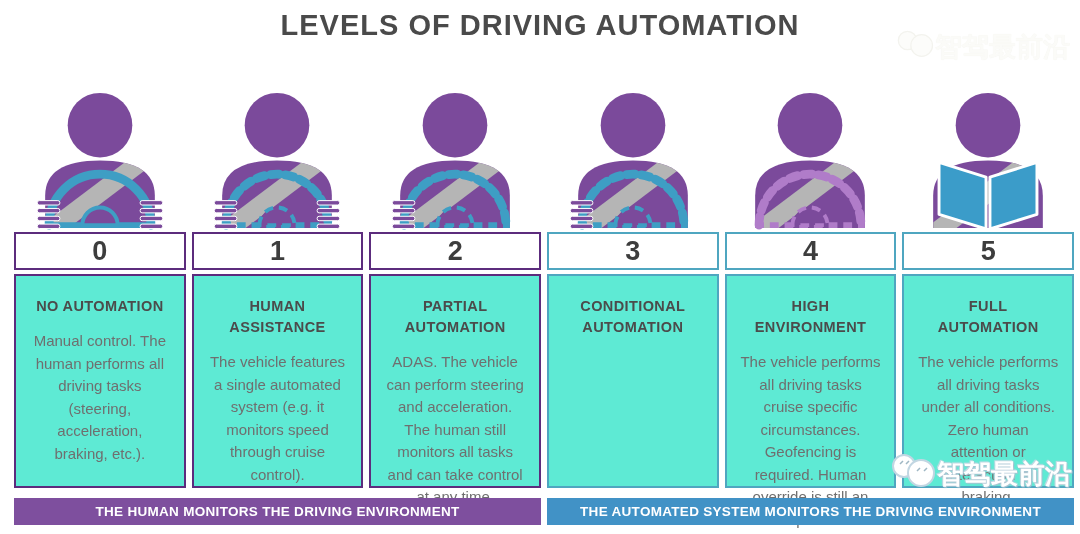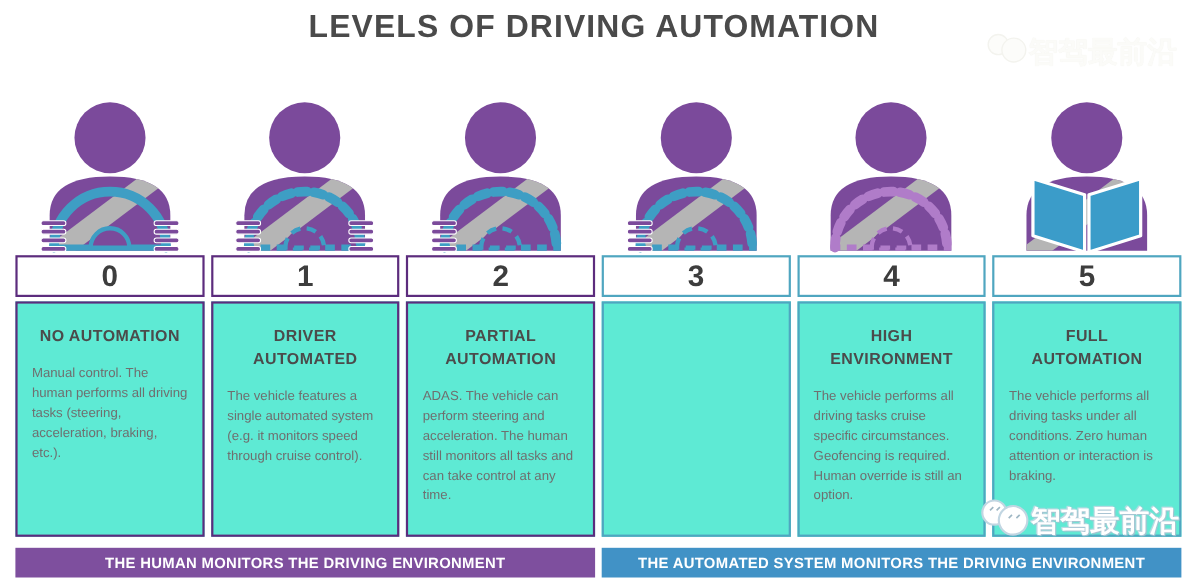--- a/index.html
+++ b/index.html
@@ -28,21 +28,21 @@
   }
   .desc-box {
     margin-top: 4px; height: 214px; border: 2px solid var(--bc, #5c2c7d);
     background: #5eead4; padding: 20px 13px 0 13px; text-align: center;
   }
   .level-title {
     font-size: 14.5px; font-weight: bold; color: #4b4b4b;
     letter-spacing: 0.4px; line-height: 1.45; margin-bottom: 13px;
   }
   .level-desc {
-    font-size: 12px; color: #6f6f6f; line-height: 1.5; text-align: left;
+    font-size: 15px; color: #6f6f6f; line-height: 1.5; text-align: center;
   }
   .banners-grid {
     position: absolute; left: 14px; top: 498px; width: 1060px;
     display: grid; grid-template-columns: repeat(6, 1fr); column-gap: 6px;
   }
   .banner {
     height: 27px; display: flex; align-items: center; justify-content: center;
     color: #ffffff; font-size: 13.5px; font-weight: bold; letter-spacing: 0.3px;
   }
   .banner-human { grid-column: 1 / 4; }
@@ -132,21 +132,21 @@
             <rect x="6" y="131" width="23" height="4.5" rx="2" fill="#7b4a9b" stroke="#ffffff" stroke-width="1"></rect>
             <rect x="6" y="139" width="23" height="4.5" rx="2" fill="#7b4a9b" stroke="#ffffff" stroke-width="1"></rect>
             <rect x="111" y="115" width="23" height="4.5" rx="2" fill="#7b4a9b" stroke="#ffffff" stroke-width="1"></rect>
             <rect x="111" y="123" width="23" height="4.5" rx="2" fill="#7b4a9b" stroke="#ffffff" stroke-width="1"></rect>
             <rect x="111" y="131" width="23" height="4.5" rx="2" fill="#7b4a9b" stroke="#ffffff" stroke-width="1"></rect>
             <rect x="111" y="139" width="23" height="4.5" rx="2" fill="#7b4a9b" stroke="#ffffff" stroke-width="1"></rect>
           </svg>
         </div>
     <div class="num-box">1</div>
     <div class="desc-box">
-      <div class="level-title">DRIVER AUTOMATED</div>
+      <div class="level-title">HUMAN ASSISTANCE</div>
       <div class="level-desc">The vehicle features a single automated system (e.g. it monitors speed through cruise control).</div>
     </div>
   </div>
 
   <div class="col" style="--bc: #5c2c7d;">
     <div class="icon-cell">
           <svg width="140" height="142" viewBox="0 0 140 145">
             <defs>
               <clipPath id="torsoClip2">
                 <path d="M14,143 L14,110 Q14,74 70,74 Q126,74 126,110 L126,143 Z"></path>
@@ -190,20 +190,21 @@
             <path d="M14,140 L126,140" fill="none" stroke="#3e9ec4" stroke-width="6" stroke-dasharray="9 6"></path>
             <path d="M52,140 A18,18 0 0 1 88,140 Z" fill="#7b4a9b" stroke="#3e9ec4" stroke-width="4" stroke-dasharray="9 6"></path>
             <rect x="6" y="115" width="23" height="4.5" rx="2" fill="#7b4a9b" stroke="#ffffff" stroke-width="1"></rect>
             <rect x="6" y="123" width="23" height="4.5" rx="2" fill="#7b4a9b" stroke="#ffffff" stroke-width="1"></rect>
             <rect x="6" y="131" width="23" height="4.5" rx="2" fill="#7b4a9b" stroke="#ffffff" stroke-width="1"></rect>
             <rect x="6" y="139" width="23" height="4.5" rx="2" fill="#7b4a9b" stroke="#ffffff" stroke-width="1"></rect>
           </svg>
         </div>
     <div class="num-box">3</div>
     <div class="desc-box">
+      <div class="level-title">CONDITIONAL AUTOMATION</div>
     </div>
   </div>
 
   <div class="col" style="--bc: #4fa6c0;">
     <div class="icon-cell">
           <svg width="140" height="142" viewBox="0 0 140 145">
             <defs>
               <clipPath id="torsoClip4">
                 <path d="M14,143 L14,110 Q14,74 70,74 Q126,74 126,110 L126,143 Z"></path>
               </clipPath>

